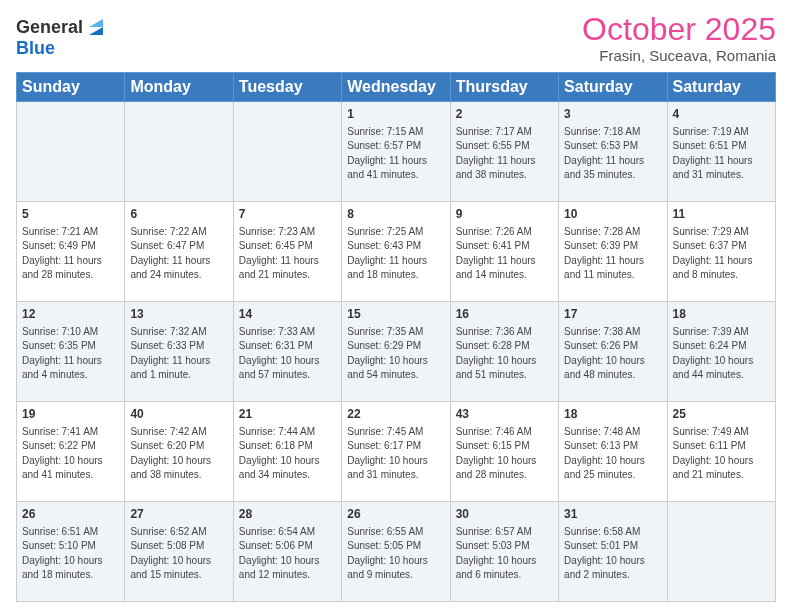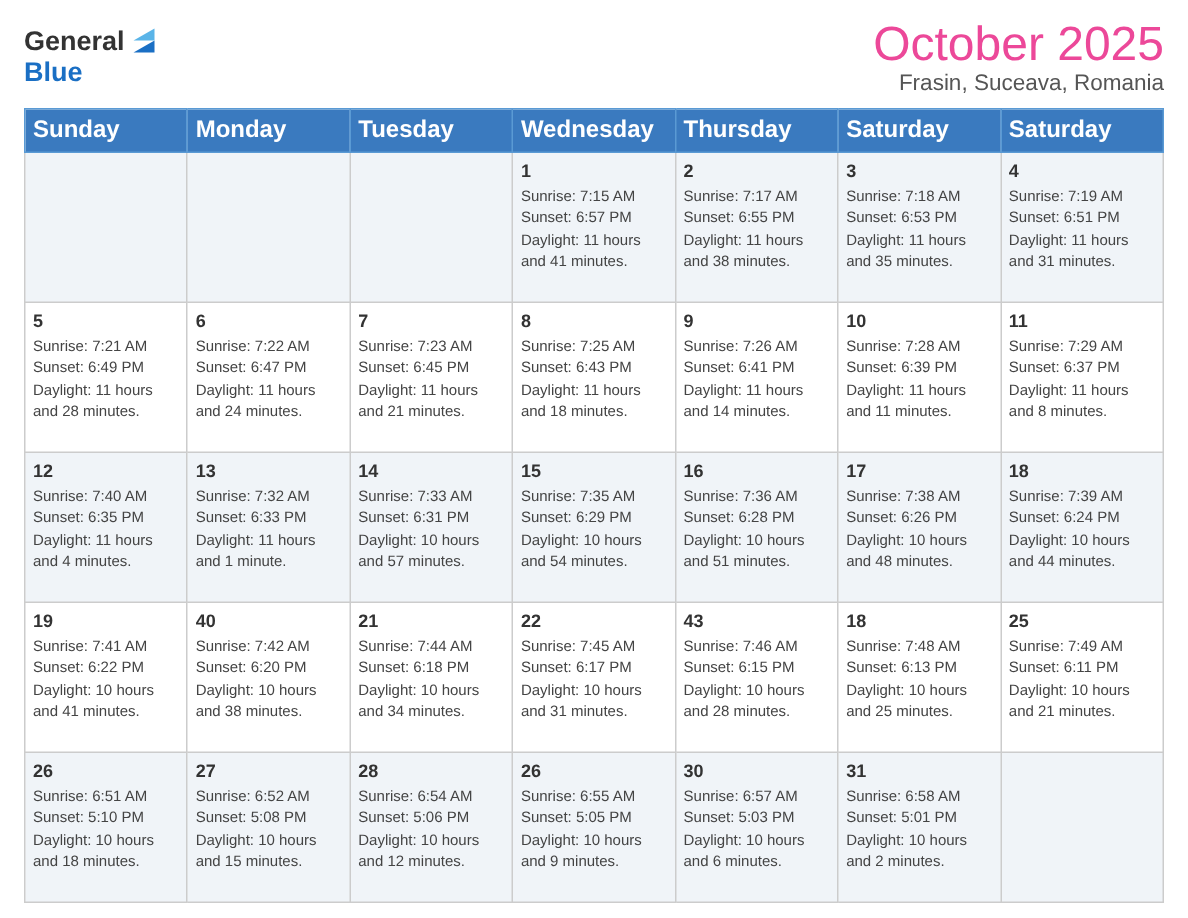--- a/index.html
+++ b/index.html
@@ -226,21 +226,21 @@
             <td>
               <span class="day-number">11</span>
               <div class="day-info">Sunrise: 7:29 AM
 Sunset: 6:37 PM
 Daylight: 11 hours and 8 minutes.</div>
             </td>
           </tr>
           <tr>
             <td>
               <span class="day-number">12</span>
-              <div class="day-info">Sunrise: 7:40 AM
+              <div class="day-info">Sunrise: 7:10 AM
 Sunset: 6:35 PM
 Daylight: 11 hours and 4 minutes.</div>
             </td>
             <td>
               <span class="day-number">13</span>
               <div class="day-info">Sunrise: 7:32 AM
 Sunset: 6:33 PM
 Daylight: 11 hours and 1 minute.</div>
             </td>
             <td>

